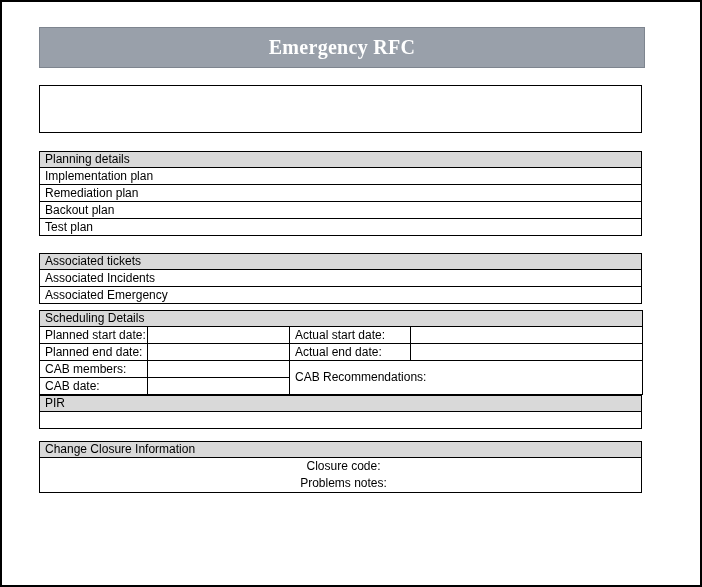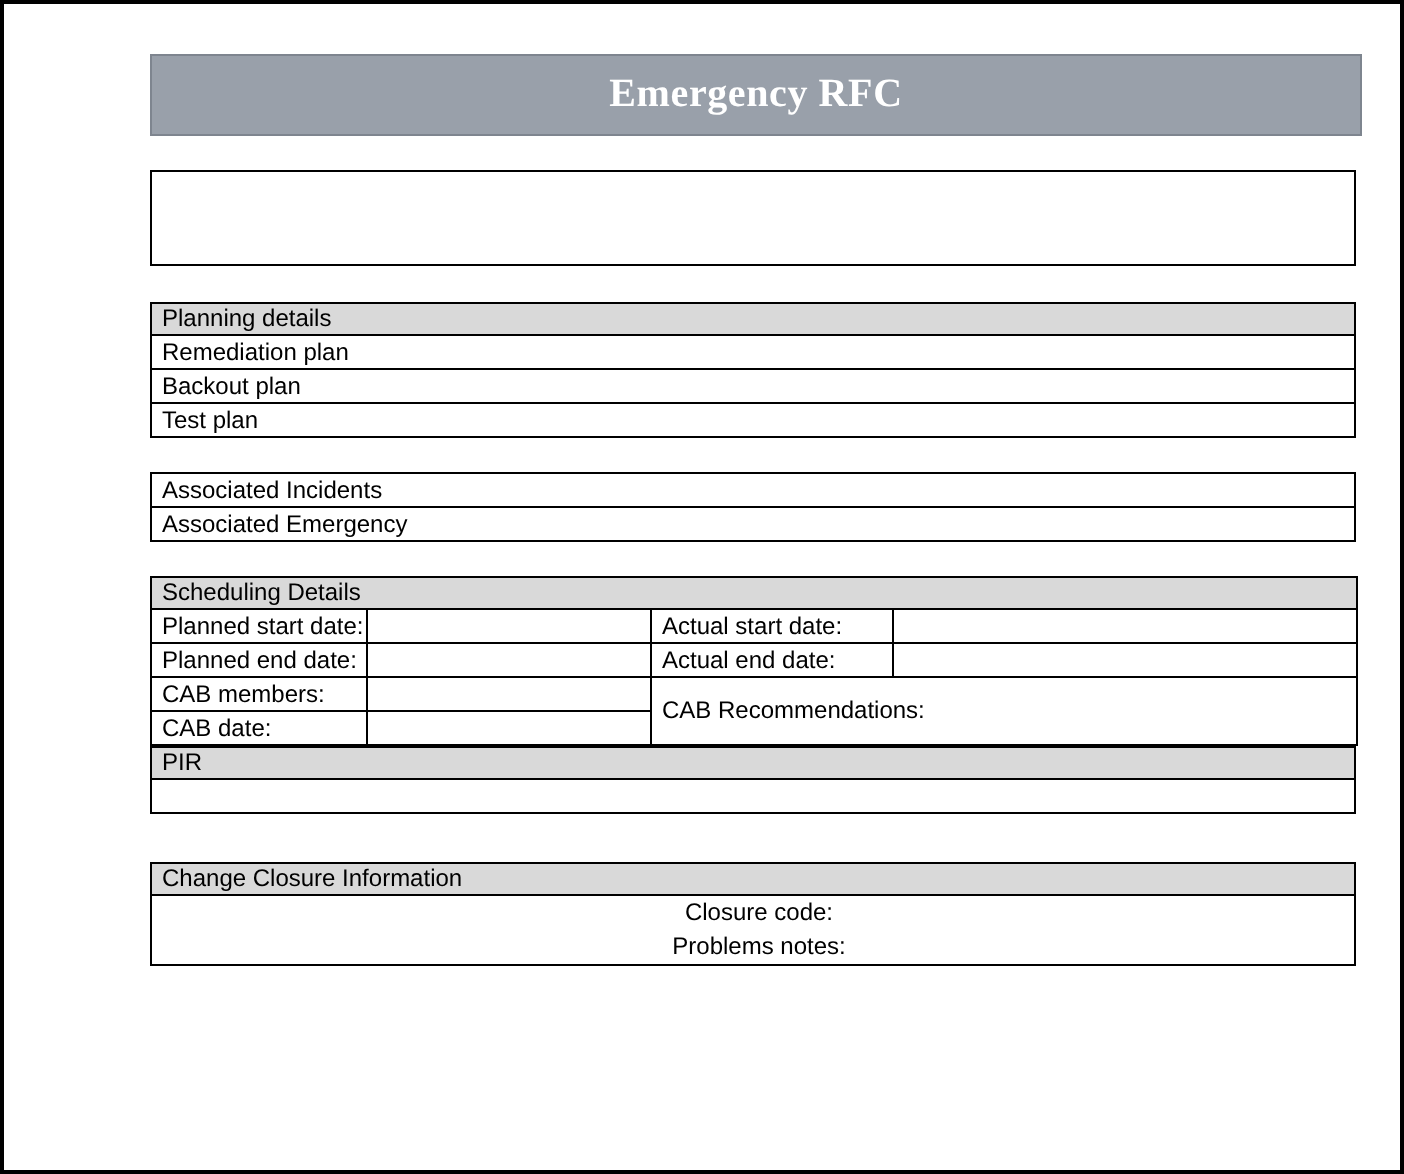--- a/index.html
+++ b/index.html
@@ -5,21 +5,20 @@
   html, body { margin:0; padding:0; background:#fff; }
   .page {
     position:relative;
     width:702px; height:587px;
     box-sizing:border-box;
     border:2px solid #000;
     background:#fff;
     font-family:"Liberation Sans","DejaVu Sans",sans-serif;
     font-size:12px; color:#000;
     overflow:hidden;
-    padding-left:36px;
   }
 
   
   .title-bar {
     margin:25px 0 0 37px;
     width:606px; height:41px;
     box-sizing:border-box;
     background:#99A0AA;
     border:1px solid #7E858F;
     display:flex; align-items:center; justify-content:center;
@@ -55,23 +54,23 @@
     white-space:nowrap;
     overflow:hidden;
   }
   table.sect tr.hdr td {
     background:#D9D9D9;
     font-weight:normal;
     height:15px;
   }
   .m-planning { margin-top:18px; }
   .m-tickets  { margin-top:17px; }
-  .m-sched    { margin-top:17px; }
+  .m-sched    { margin-top:6px; }
   .m-pir      { margin-top:0; }
-  .m-closure  { margin-top:24px; }
+  .m-closure  { margin-top:12px; }
 
   
   td.cab-reco { vertical-align:top; }
 
   
   td.pir-body { height:30px; }
 
   
   td.closure-body { height:auto; padding:0; }
   .closure-line { height:17px; line-height:17px; padding:0 2px 0 5px;text-align:center; }
@@ -86,33 +85,39 @@
   </div>
 
   <div class="notes-box"></div>
 
   <table class="sect m-planning">
     <tbody>
         <tr class="hdr">
       <td>Planning details</td>
     </tr>
     <tr>
+      <td>Implementation plan</td>
+    </tr>
+    <tr>
       <td>Remediation plan</td>
     </tr>
     <tr>
       <td>Backout plan</td>
     </tr>
     <tr>
       <td>Test plan</td>
     </tr>
   </tbody>
     </table>
 
   <table class="sect m-tickets">
     <tbody>
+        <tr class="hdr">
+      <td>Associated tickets</td>
+    </tr>
     <tr>
       <td>Associated Incidents</td>
     </tr>
     <tr>
       <td>Associated Emergency</td>
     </tr>
   </tbody>
     </table>
 
   <table class="sect m-sched">

